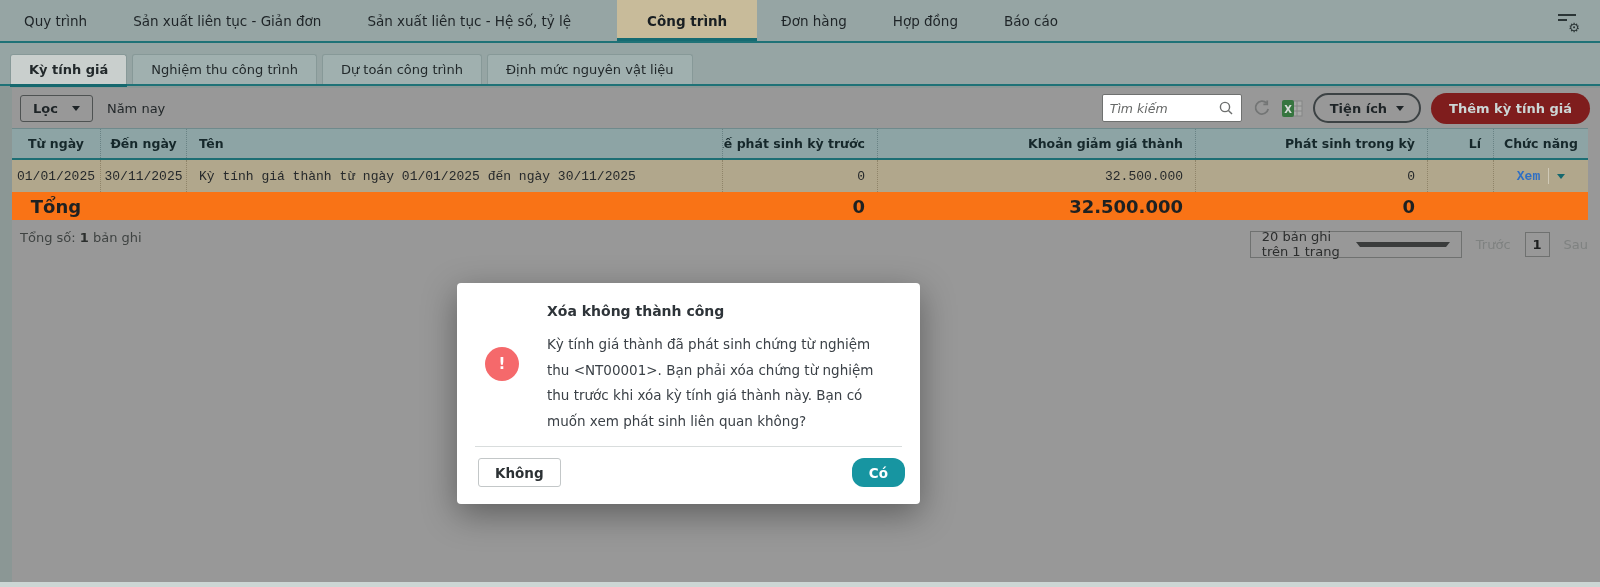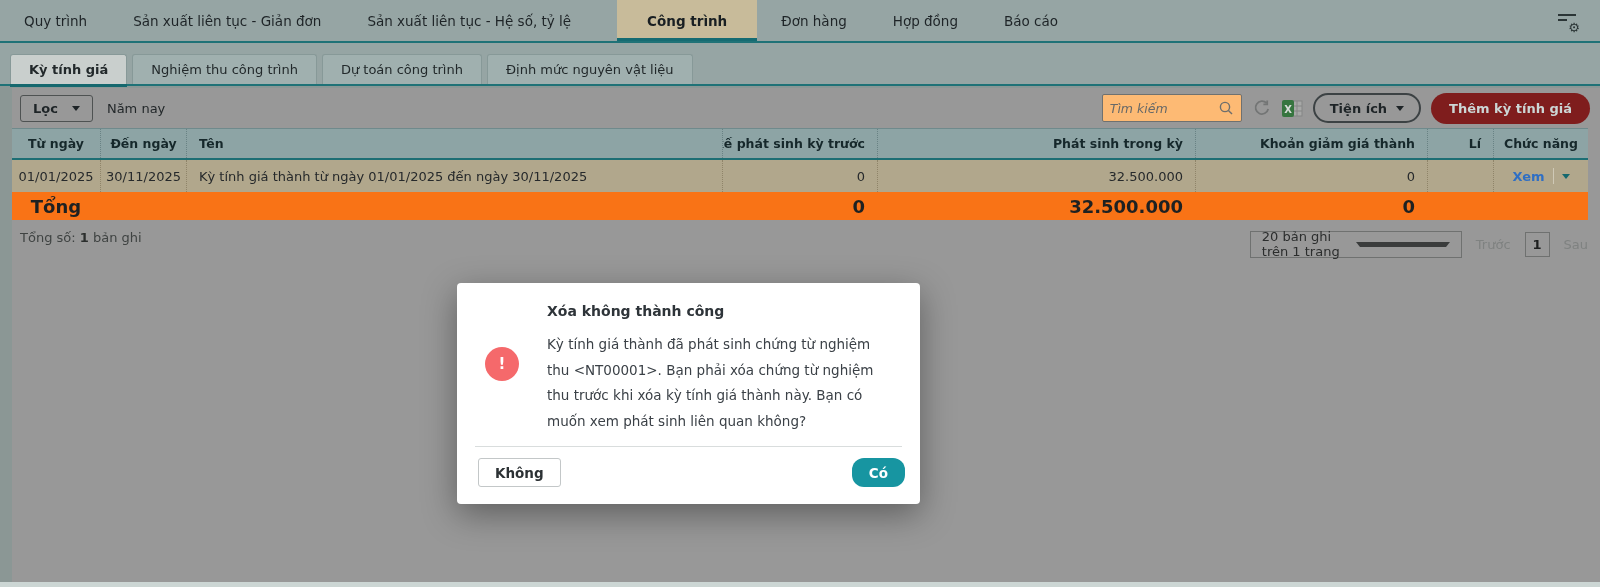--- a/index.html
+++ b/index.html
@@ -27,39 +27,39 @@
 
   .content { position:absolute; left:12px; right:0; top:88px; bottom:5px; background:#989898; }
   .bottom-strip { position:absolute; left:0; right:0; bottom:0; height:5px; background:#ccd6d4; }
 
   
   .toolbar { height:40px; display:flex; align-items:center; padding:0 10px 0 8px; gap:10px; }
   .btn-loc { height:27px; border:1px solid #4e5252; border-radius:3px; padding:0 12px;
              display:flex; align-items:center; gap:14px; font-size:13px; font-weight:700; color:#1e2427; }
   .nam-nay { font-size:13px; color:#23282a; margin-left:4px; }
   .tb-spacer { flex:1; }
-  .search-box { width:140px; height:28px; border:1px solid #6f7170; background:#fdba74; border-radius:2px;
+  .search-box { width:140px; height:28px; border:1px solid #6f7170; background:#ffffff; border-radius:2px;
                 display:flex; align-items:center; padding:0 7px; gap:16px; }
   .search-ph { flex:1; font-style:italic; font-size:12.5px; color:#676968; }
   .icon-btn { display:flex; align-items:center; justify-content:center; }
   .btn-tienich { height:30px; border:2px solid #3c4244; border-radius:16px; padding:0 15px;
                  display:flex; align-items:center; gap:9px; font-size:13px; font-weight:700; color:#1e2427; }
   .btn-add { height:31px; background:#7f1d1d; border-radius:16px; padding:0 18px;
              display:flex; align-items:center; font-size:13px; font-weight:700; color:#ccd6d5; }
   .car { width:0; height:0; border-left:4px solid transparent; border-right:4px solid transparent;
          border-top:5px solid currentColor; display:inline-block; }
 
   
   .grid { display:grid; grid-template-columns:88px 86px 536px 155px 318px 232px 66px 95px; width:1576px; }
   .thead { border-top:1px solid #6f8a8c; border-bottom:2px solid #1d6e74; }
   .th { height:29px; background:#8da4a5; display:flex; align-items:center; font-size:12.5px;
         font-weight:700; color:#16282b; padding:0 12px; white-space:nowrap; overflow:hidden; }
   .th + .th { border-left:1px dotted rgba(40,70,72,.35); }
   .td { height:32px; background:#b1a78c; display:flex; align-items:center; font-size:13px;
-        color:#26292b; padding:0 12px; white-space:nowrap; overflow:hidden; }
+        color:#26292b; padding:0 12px; white-space:nowrap; overflow:hidden;font-family:Liberation Mono, monospace; }
   .td + .td { border-left:1px dotted rgba(80,70,40,.35); }
   .tf { height:28px; background:#f97316; display:flex; align-items:center; font-size:18px;
         font-weight:700; color:#1e2122; padding:0 12px; }
   .al-c { justify-content:center; } .al-r { justify-content:flex-end; } .al-l { justify-content:flex-start; }
   .xem { color:#2f6fc4; font-weight:700; font-size:13px; }
   .xem-sep { width:1px; height:16px; background:#cfc9b6; margin:0 8px; }
   .xem-caret { color:#15686e; }
 
   
   .list-footer { margin-top:10px; display:flex; padding:0 12px 0 8px; height:28px;gap:42px; }
@@ -161,22 +161,22 @@
     <div class="btn-add">
       <span>Thêm kỳ tính giá</span>
     </div>
   </div>
 
   <div class="grid thead">
     <div class="th al-c">Từ ngày</div>
     <div class="th al-c">Đến ngày</div>
     <div class="th al-l">Tên</div>
     <div class="th al-r">Lũy kế phát sinh kỳ trước</div>
+    <div class="th al-r">Khoản giảm giá thành</div>
     <div class="th al-r">Phát sinh trong kỳ</div>
-    <div class="th al-r">Khoản giảm giá thành</div>
     <div class="th al-r">Lí</div>
     <div class="th al-c">Chức năng</div>
   </div>
 
   <div class="grid">
     <div class="td al-c">01/01/2025</div>
     <div class="td al-c">30/11/2025</div>
     <div class="td al-l">Kỳ tính giá thành từ ngày 01/01/2025 đến ngày 30/11/2025</div>
     <div class="td al-r">0</div>
     <div class="td al-r">32.500.000</div>

